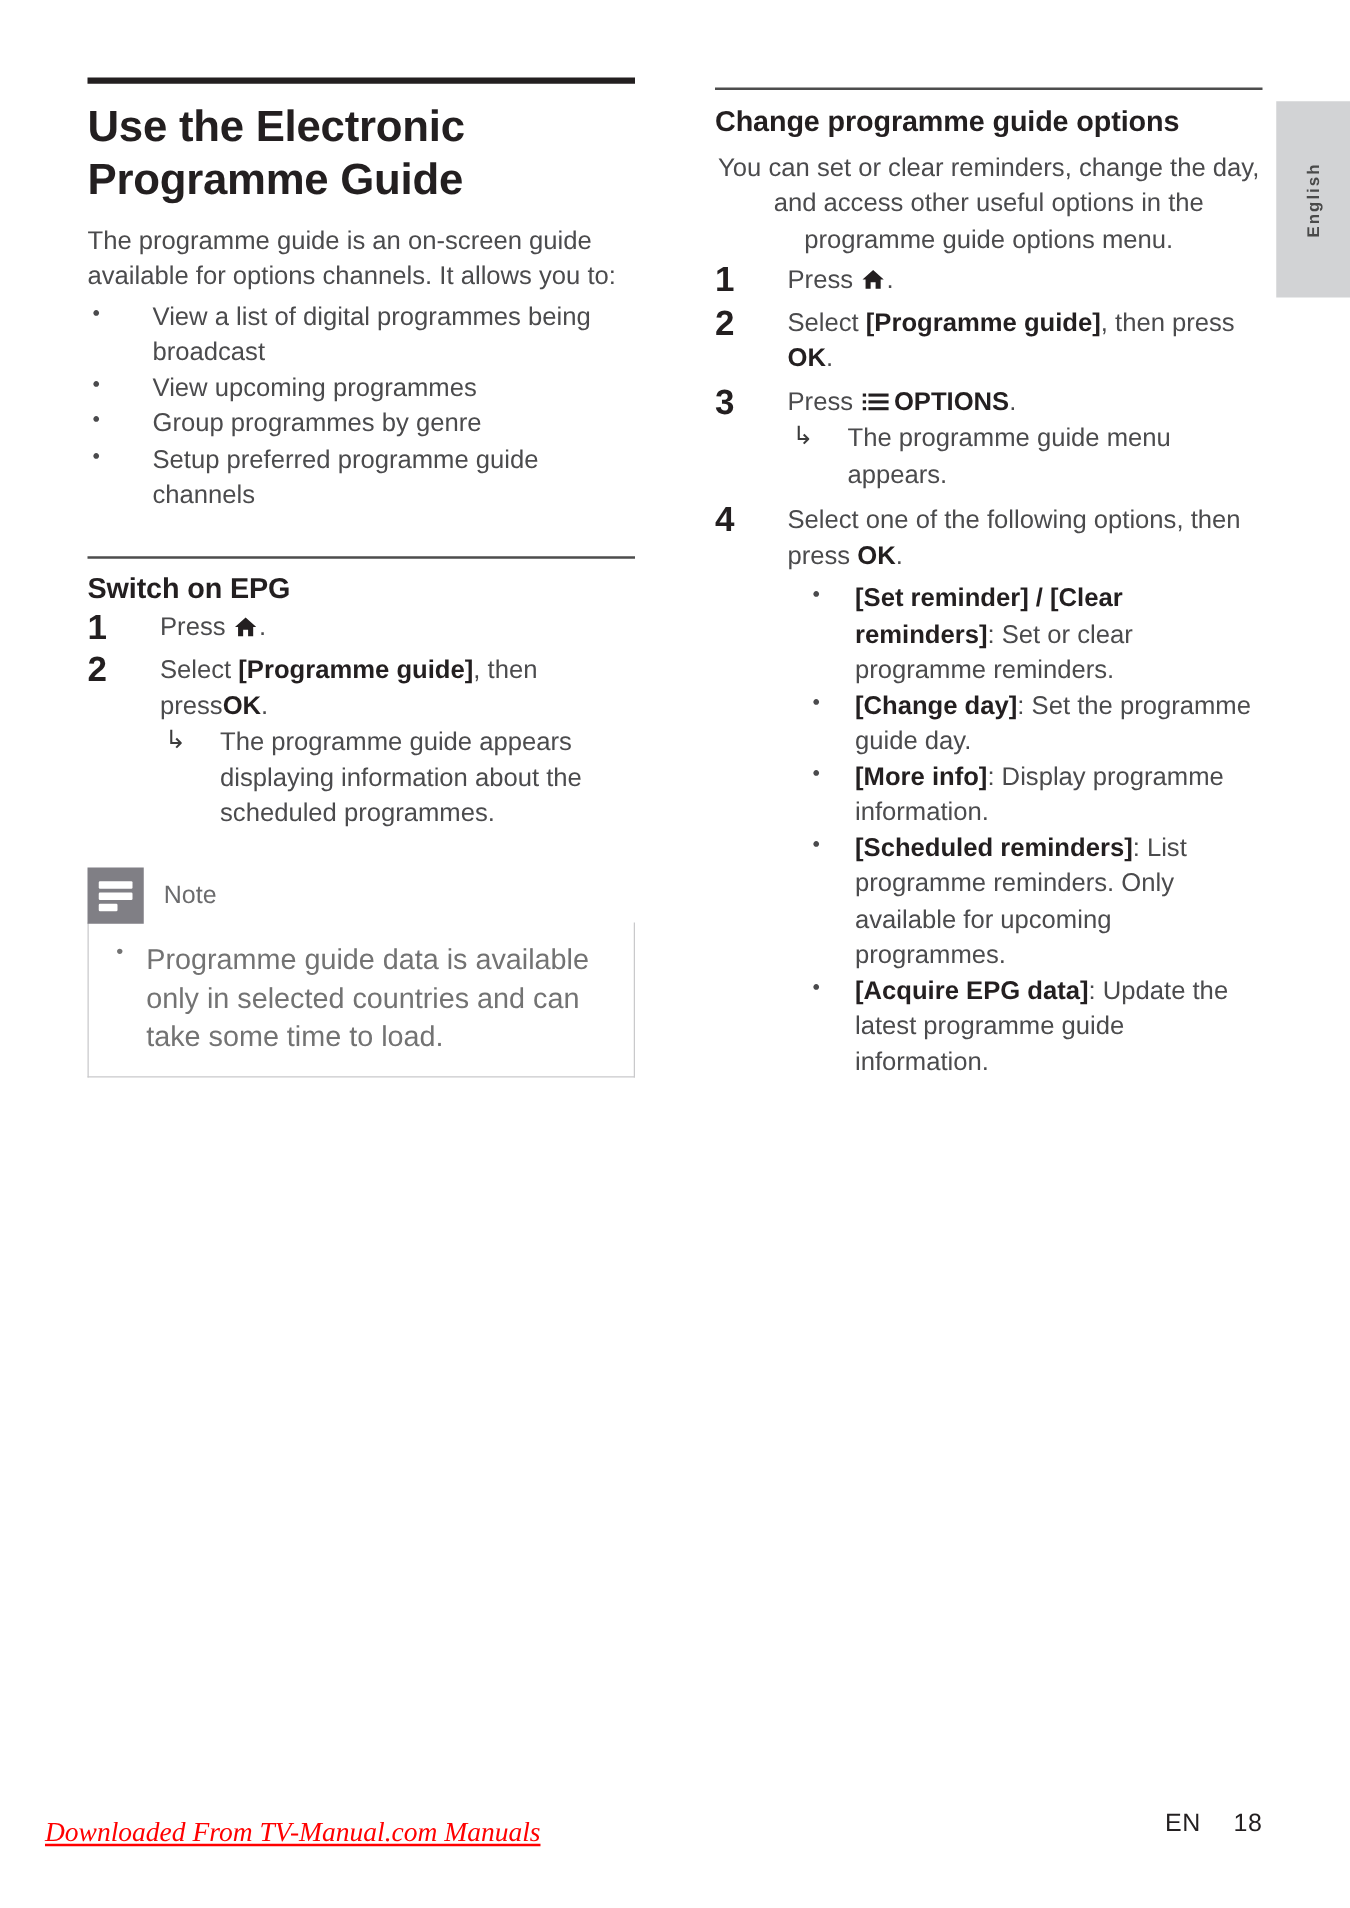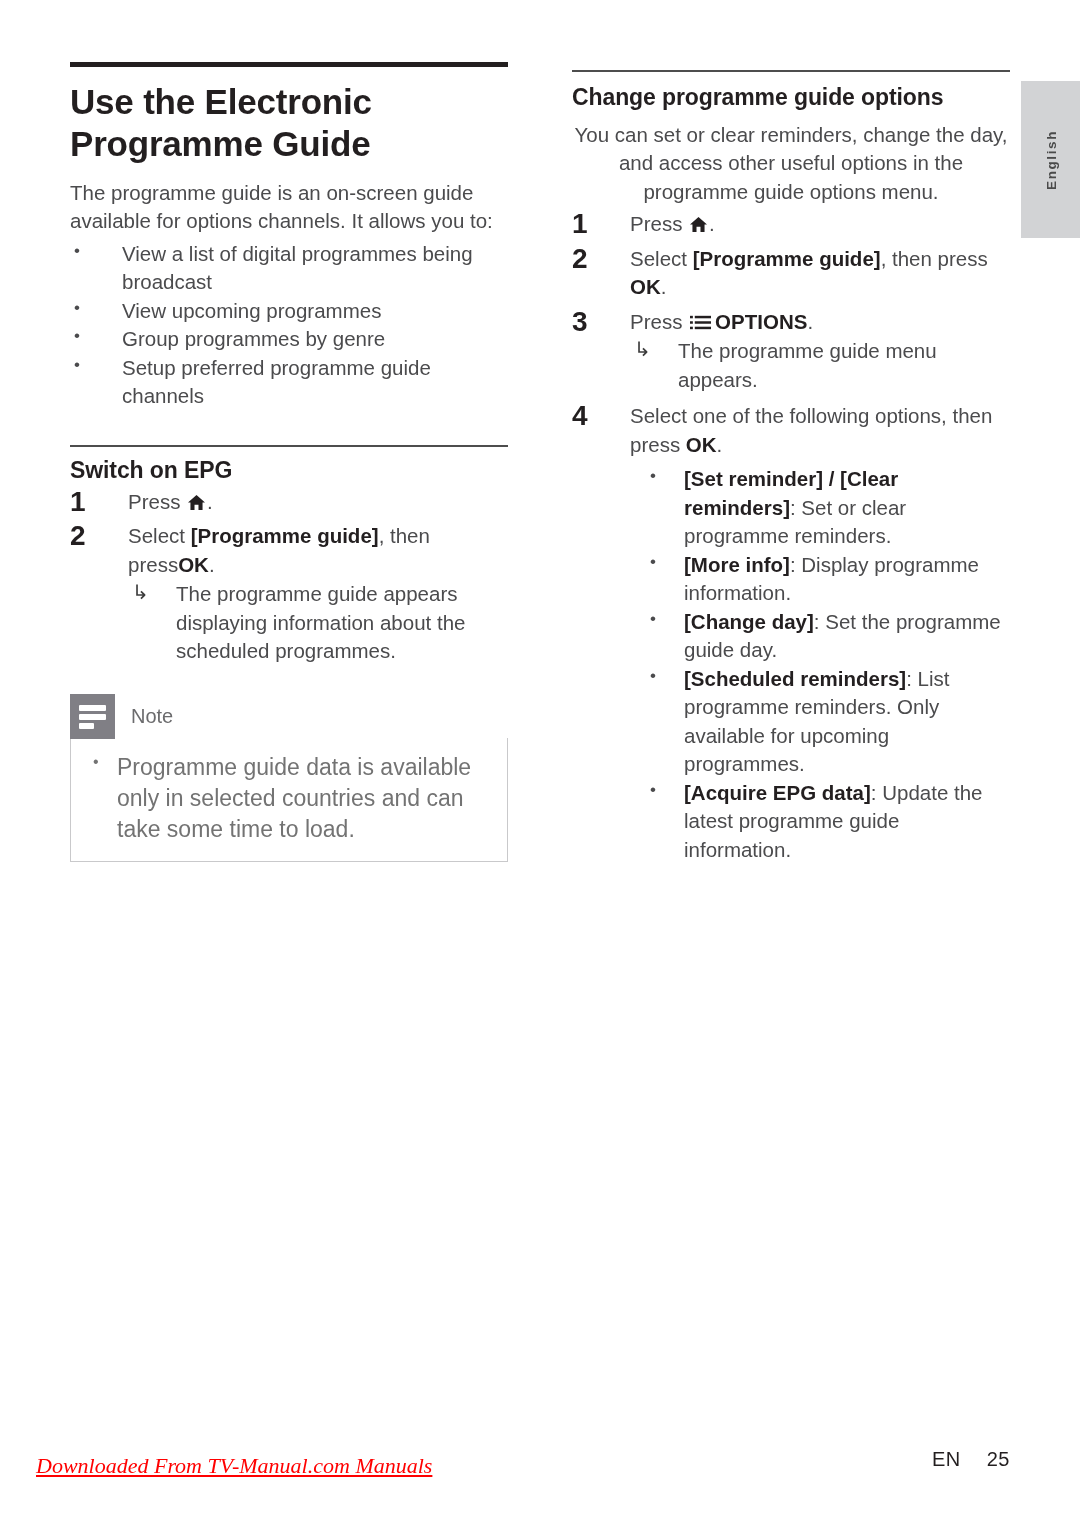--- a/index.html
+++ b/index.html
@@ -352,29 +352,29 @@
             </svg></span><strong class="b">OPTIONS</strong><span>.</span>
         <div class="result">The programme guide menu appears.</div>
       </li>
 
       <li style="margin-top:8px;">
         <span class="step-num">4</span>
         <span>Select one of the following options, then press </span><strong class="b">OK</strong><span>.</span>
 
         <ul class="bullets opt" style="margin-top:6px;">
           <li><strong class="b">[Set reminder] / [Clear reminders]</strong><span>: Set or clear programme reminders.</span></li>
+          <li><strong class="b">[Change day]</strong><span>: Set the programme guide day.</span></li>
           <li><strong class="b">[More info]</strong><span>: Display programme information.</span></li>
-          <li><strong class="b">[Change day]</strong><span>: Set the programme guide day.</span></li>
           <li><strong class="b">[Scheduled reminders]</strong><span>: List programme reminders. Only available for upcoming programmes.</span></li>
           <li><strong class="b">[Acquire EPG data]</strong><span>: Update the latest programme guide information.</span></li>
         </ul>
       </li>
 
     </ol>
 
   </div>
 
   <a class="footer-link" href="#">Downloaded From TV-Manual.com Manuals</a>
   <div class="footer-page">
-    <span class="en">EN</span><span>25</span>
+    <span class="en">EN</span><span>18</span>
   </div>
 
 </div>
 
 </body></html>

